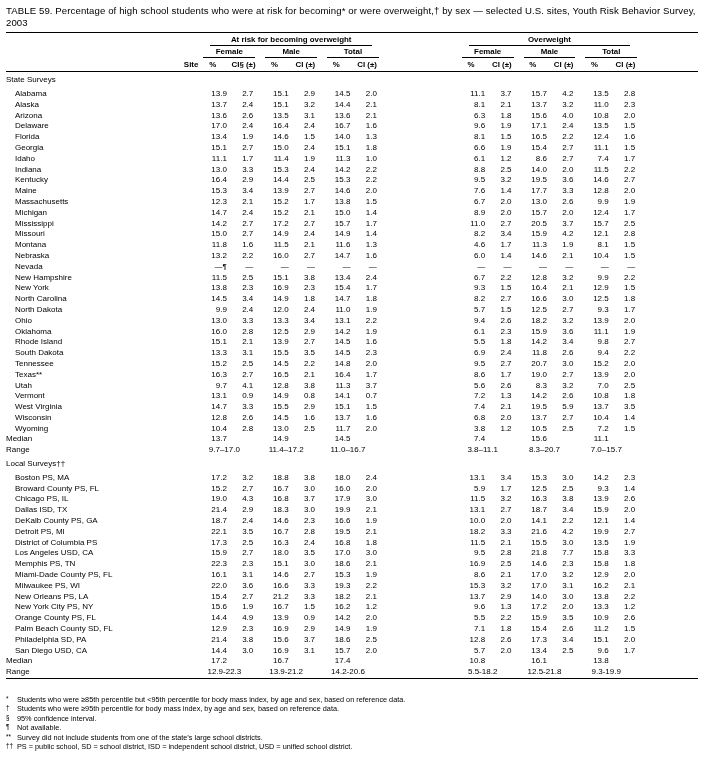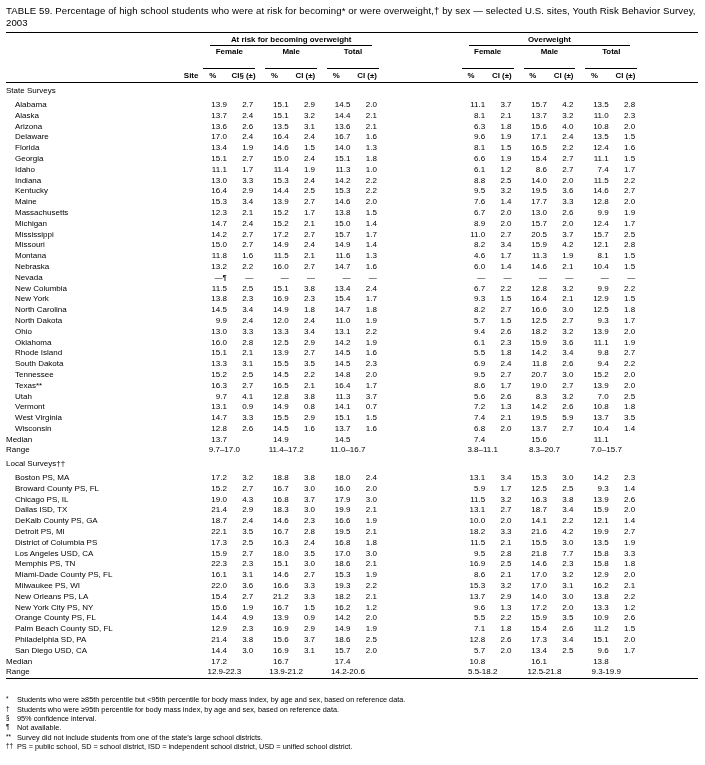--- a/index.html
+++ b/index.html
@@ -5,21 +5,21 @@
   html,body { margin:0; padding:0; background:#fff; color:#000;
     font-family:"Liberation Sans","DejaVu Sans",sans-serif; }
   .page { width:705px; height:765px; box-sizing:border-box; padding:5px 7px 0 6px; overflow:hidden; }
   .title { font-weight:normal; font-size:9.6px; line-height:11.6px; letter-spacing:0.1px; margin-bottom:4px; }
   table { width:100%; border-collapse:collapse; table-layout:fixed;
     border-top:1.6px solid #000; border-bottom:1.8px solid #000; }
   thead th { font-weight:bold; font-size:7.9px; padding:0; vertical-align:bottom;margin-top:18px; }
   .group-row th { padding-top:2px; }
   .group-row .grp { border-bottom:1.3px solid #000; text-align:center; padding-bottom:1px; margin:0 12px; white-space:nowrap; }
   .sub-row th { padding-top:1px; }
-  .sub-row .bar { border-bottom:1.6px solid #000; text-align:center; padding-bottom:12px; margin:0 5px; }
+  .sub-row .bar { border-bottom:1.6px solid #000; text-align:center; padding-bottom:1px; margin:0 5px; }
   .meas-row th { border-bottom:1.6px solid #000; padding:2px 0 2px 0; text-align:center; white-space:nowrap; }
   .meas-row th.site-label { text-align:right; font-size:8px; }
   tbody td { font-size:8px; line-height:10.8px; padding:0; white-space:nowrap; vertical-align:bottom; }
   td.sec-label { padding-top:3px; }
   td.site { text-align:left; padding-left:9px; overflow:hidden; }
   td.site.flush { padding-left:0;margin-left:24px; }
   td.pct { text-align:right; }
   td.ci  { text-align:right; padding-right:7px; }
   td.range2 { text-align:center; padding-right:10px; }
   tr.first-data td { padding-top:3px; }
@@ -391,21 +391,21 @@
           <td class="gap"></td>
           <td class="pct">—</td>
           <td class="ci">—</td>
           <td class="pct">—</td>
           <td class="ci">—</td>
           <td class="pct">—</td>
           <td class="ci">—</td>
           <td class="endgap"></td>
         </tr>
         <tr>
-          <td class="site">New Columbia</td>
+          <td class="site">New Hampshire</td>
           <td class="pct">11.5</td>
           <td class="ci">2.5</td>
           <td class="pct">15.1</td>
           <td class="ci">3.8</td>
           <td class="pct">13.4</td>
           <td class="ci">2.4</td>
           <td class="gap"></td>
           <td class="pct">6.7</td>
           <td class="ci">2.2</td>
           <td class="pct">12.8</td>
@@ -626,20 +626,37 @@
           <td class="ci">1.6</td>
           <td class="pct">13.7</td>
           <td class="ci">1.6</td>
           <td class="gap"></td>
           <td class="pct">6.8</td>
           <td class="ci">2.0</td>
           <td class="pct">13.7</td>
           <td class="ci">2.7</td>
           <td class="pct">10.4</td>
           <td class="ci">1.4</td>
+          <td class="endgap"></td>
+        </tr>
+        <tr>
+          <td class="site">Wyoming</td>
+          <td class="pct">10.4</td>
+          <td class="ci">2.8</td>
+          <td class="pct">13.0</td>
+          <td class="ci">2.5</td>
+          <td class="pct">11.7</td>
+          <td class="ci">2.0</td>
+          <td class="gap"></td>
+          <td class="pct">3.8</td>
+          <td class="ci">1.2</td>
+          <td class="pct">10.5</td>
+          <td class="ci">2.5</td>
+          <td class="pct">7.2</td>
+          <td class="ci">1.5</td>
           <td class="endgap"></td>
         </tr>
         <tr>
           <td class="site flush">Median</td>
           <td class="pct">13.7</td>
           <td class="ci"></td>
           <td class="pct">14.9</td>
           <td class="ci"></td>
           <td class="pct">14.5</td>
           <td class="ci"></td>

